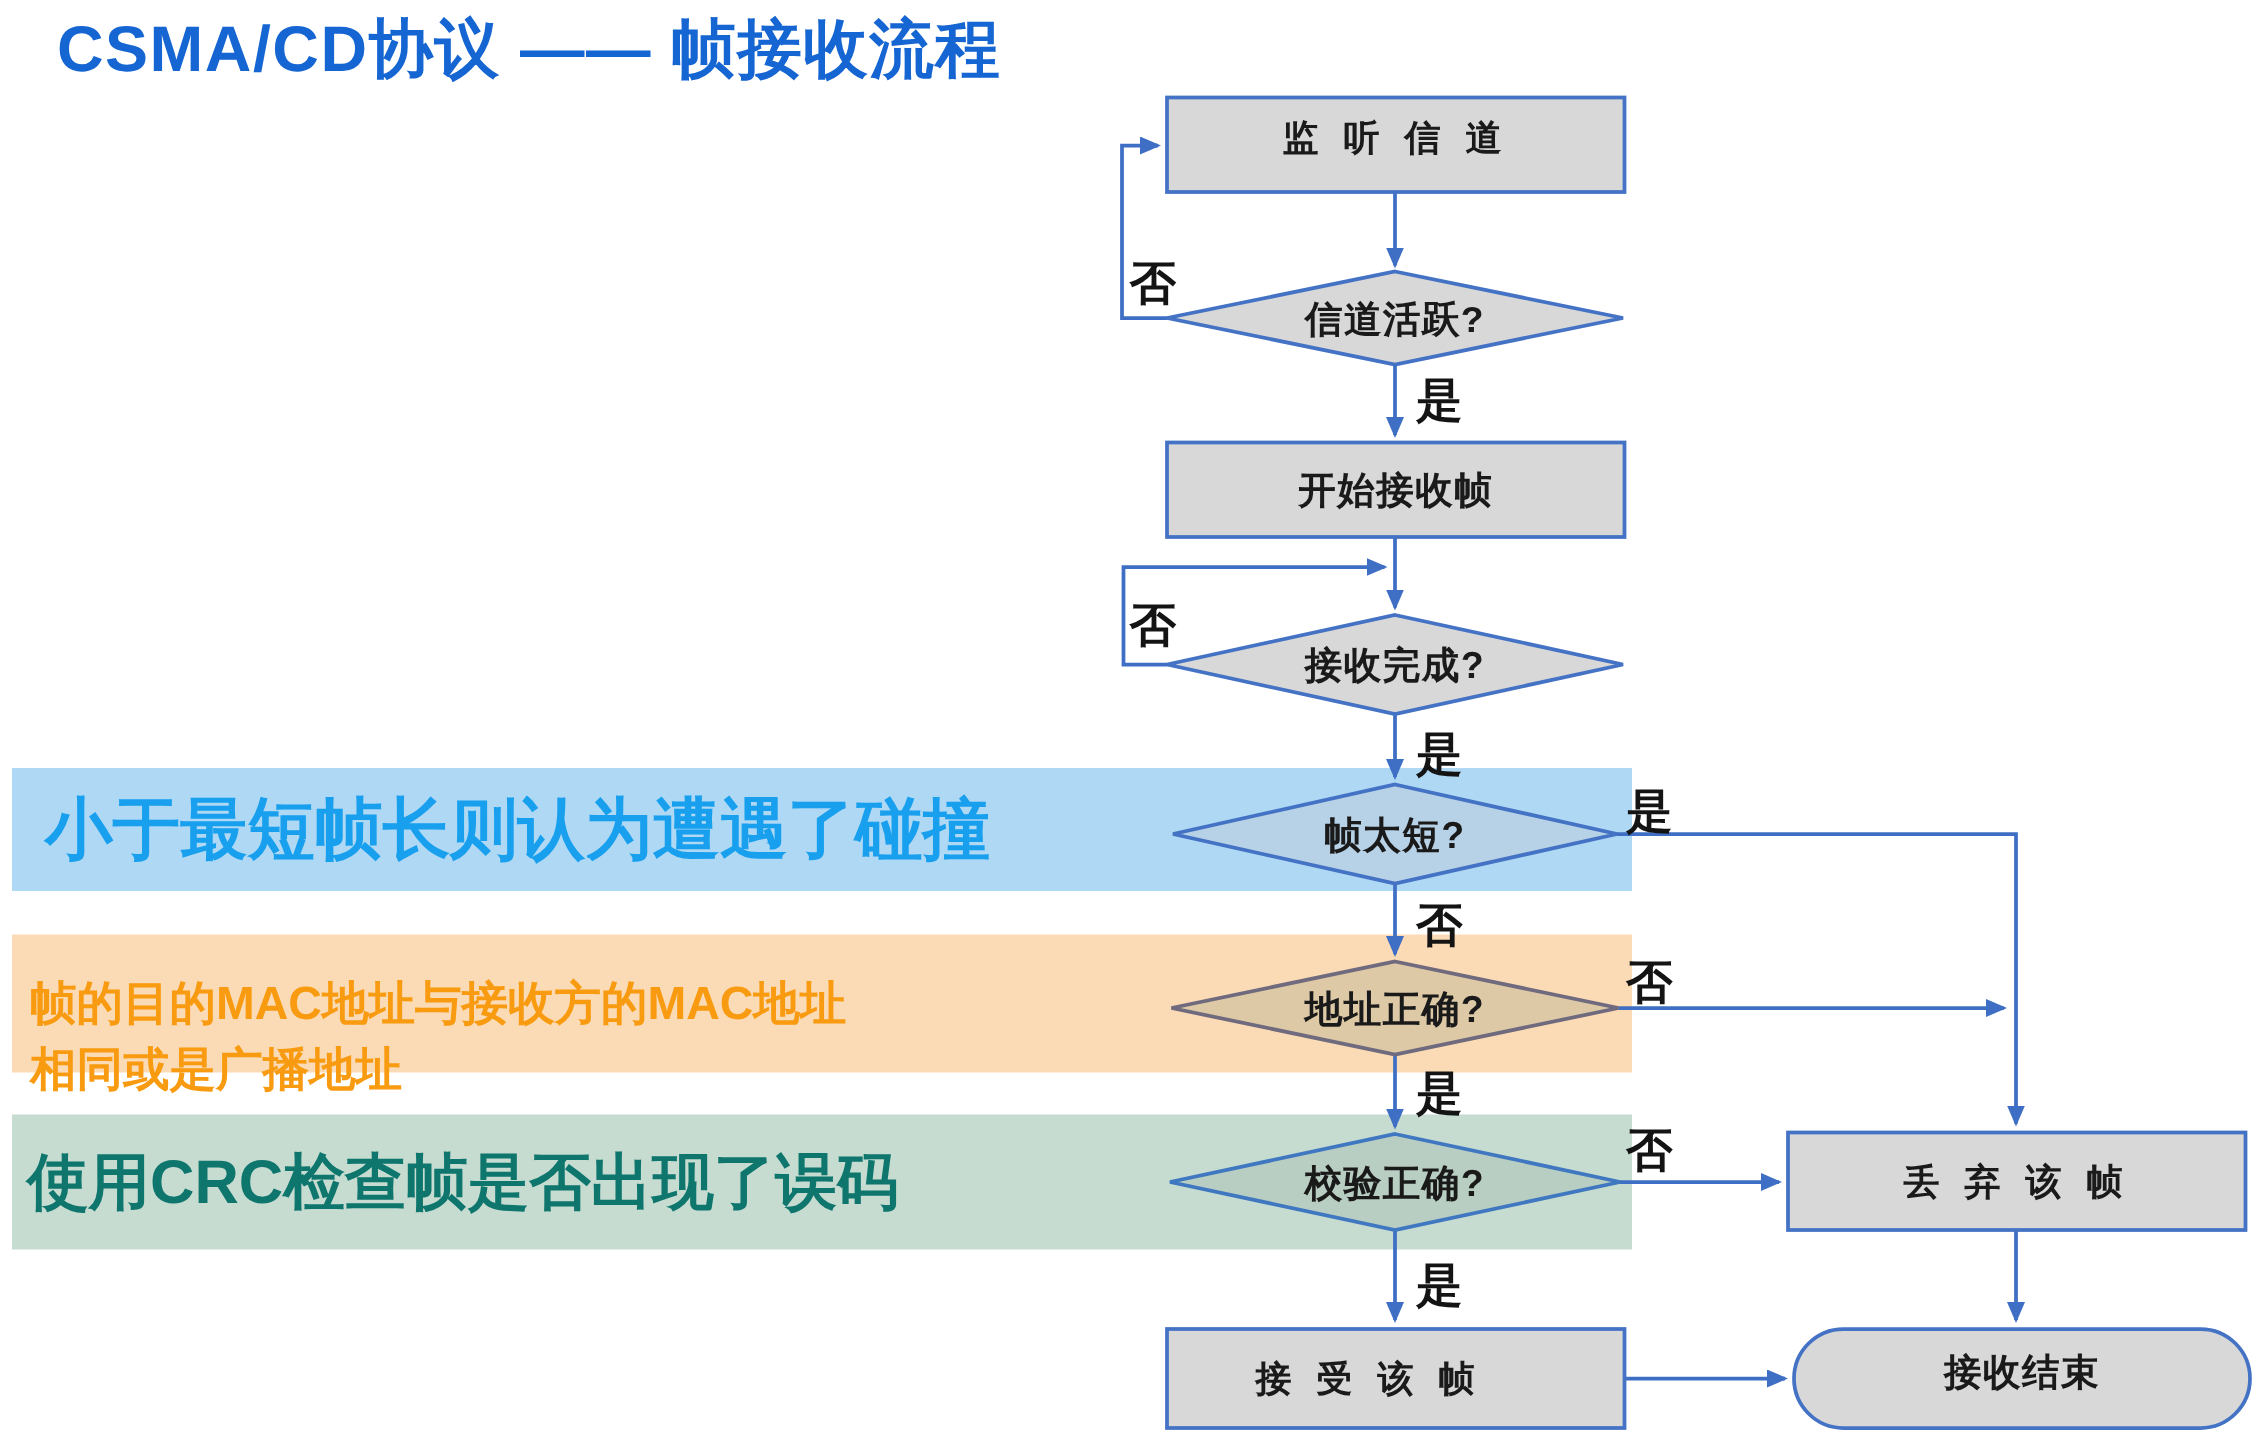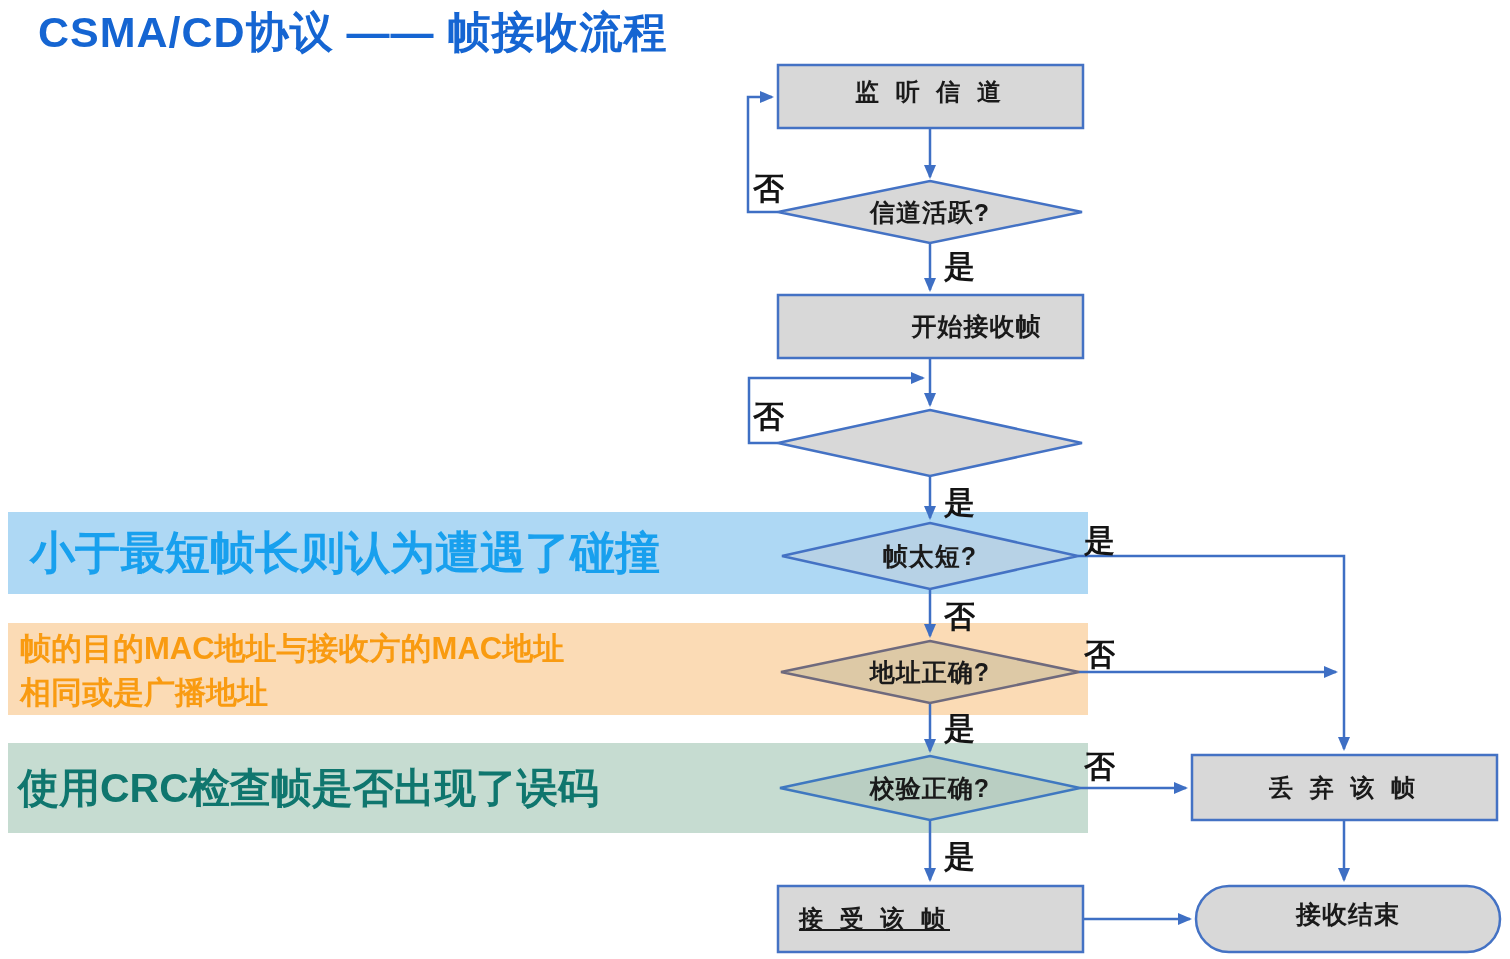--- a/index.html
+++ b/index.html
@@ -9,21 +9,21 @@
   }
   .title{
     position:absolute;left:38px;top:4px;font-size:43px;font-weight:bold;
     color:#1565d2;letter-spacing:1px;white-space:nowrap;
   }
   .band{position:absolute;left:8px;width:1080px;display:flex;align-items:center;}
   .band-blue{top:512px;height:82px;background:#aed8f4;}
   .band-orange{top:623px;height:92px;background:#fbdbb5;align-items:flex-start;}
   .band-green{top:743px;height:90px;background:#c6dcd1;}
   .band-blue .band-text{font-size:45px;font-weight:bold;color:#18a0ee;padding-left:22px;white-space:nowrap;}
-  .band-orange .band-text{font-size:31px;font-weight:bold;color:#f99b11;padding-left:12px;line-height:1.42;padding-top:4px;}
+  .band-orange .band-text{font-size:31px;font-weight:bold;color:#f99b11;padding-left:12px;line-height:1.42;padding-top:4px;margin-top:20px;}
   .band-green .band-text{font-size:41px;font-weight:bold;color:#0f766e;padding-left:10px;white-space:nowrap;}
   svg#chart{position:absolute;left:0;top:0;z-index:2;}
   .node-label{
     position:absolute;z-index:3;display:flex;align-items:center;justify-content:center;
     font-weight:bold;color:#1a1a1a;text-align:center;
   }
   .proc-label{font-size:24px;letter-spacing:5px;}
   .dec-label{font-size:25px;letter-spacing:1px;}
   .edge-label{
     position:absolute;z-index:3;font-size:31px;font-weight:bold;color:#141414;
@@ -81,25 +81,26 @@
     <polygon points="930,523 1078,556 930,589 782,556" fill="#b7d2e6" stroke="#4472c4" stroke-width="2.5"></polygon>
     <polygon points="930,641 1079,672 930,703 781,672" fill="#ddc9a6" stroke="#6f6a7d" stroke-width="2.5"></polygon>
     <polygon points="930,756 1080,788 930,820 780,788" fill="#b9cec2" stroke="#3f78c0" stroke-width="2.5"></polygon>
     <rect x="778" y="886" width="305" height="66" fill="#d8d8d8" stroke="#4472c4" stroke-width="2.5"></rect>
     <rect x="1192" y="755" width="305" height="65" fill="#d8d8d8" stroke="#4472c4" stroke-width="2.5"></rect>
     <rect x="1196" y="886" width="304" height="66" rx="33" ry="33" fill="#d8d8d8" stroke="#4472c4" stroke-width="2.5"></rect>
   </svg>
 
   <div class="node-label proc-label" style="left:778px;top:65px;width:305px;height:53px;">监 听 信 道</div>
   <div class="node-label dec-label" style="left:805px;top:181px;width:250px;height:62px;font-family:Liberation Mono, monospace;">信道活跃?</div>
-  <div class="node-label dec-label" style="left:778px;top:295px;width:305px;height:63px;margin-left:46px;">开始接收帧</div>
+  <div class="node-label dec-label" style="left:778px;top:295px;width:305px;height:63px;">开始接收帧</div>
+  <div class="node-label dec-label" style="left:805px;top:410px;width:250px;height:66px;">接收完成?</div>
   <div class="node-label dec-label" style="left:805px;top:523px;width:250px;height:66px;">帧太短?</div>
   <div class="node-label dec-label" style="left:805px;top:641px;width:250px;height:62px;">地址正确?</div>
   <div class="node-label dec-label" style="left:805px;top:756px;width:250px;height:64px;">校验正确?</div>
-  <div class="node-label proc-label" style="left:740px;top:886px;width:269px;height:66px;text-decoration:underline;">接 受 该 帧</div>
+  <div class="node-label proc-label" style="left:778px;top:886px;width:269px;height:66px;">接 受 该 帧</div>
   <div class="node-label proc-label" style="left:1192px;top:755px;width:305px;height:65px;">丢 弃 该 帧</div>
   <div class="node-label dec-label" style="left:1196px;top:886px;width:304px;height:56px;">接收结束</div>
 
   <div class="edge-label" style="left:753px;top:168px;">否</div>
   <div class="edge-label" style="left:944px;top:246px;">是</div>
   <div class="edge-label" style="left:753px;top:396px;">否</div>
   <div class="edge-label" style="left:944px;top:482px;">是</div>
   <div class="edge-label" style="left:1084px;top:520px;">是</div>
   <div class="edge-label" style="left:944px;top:596px;">否</div>
   <div class="edge-label" style="left:1084px;top:634px;">否</div>

